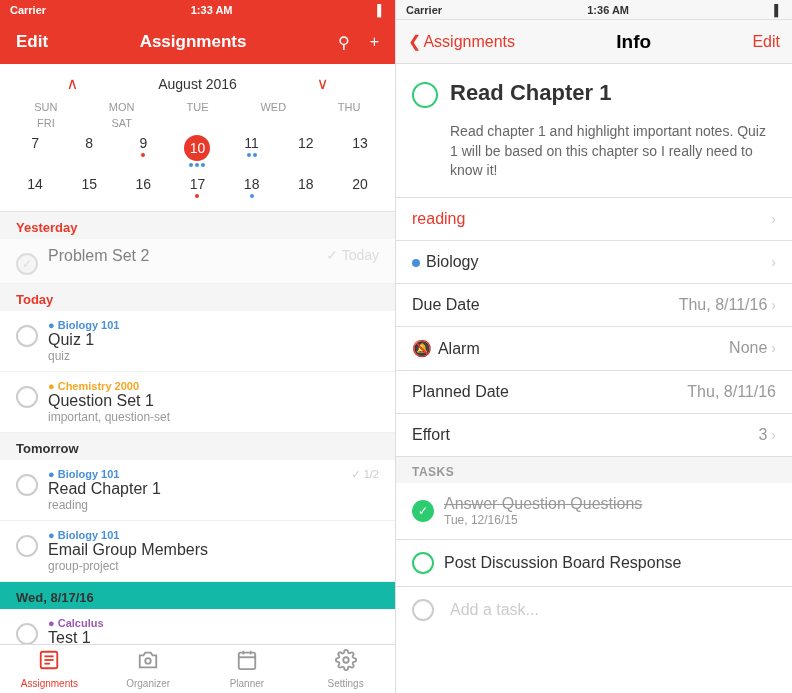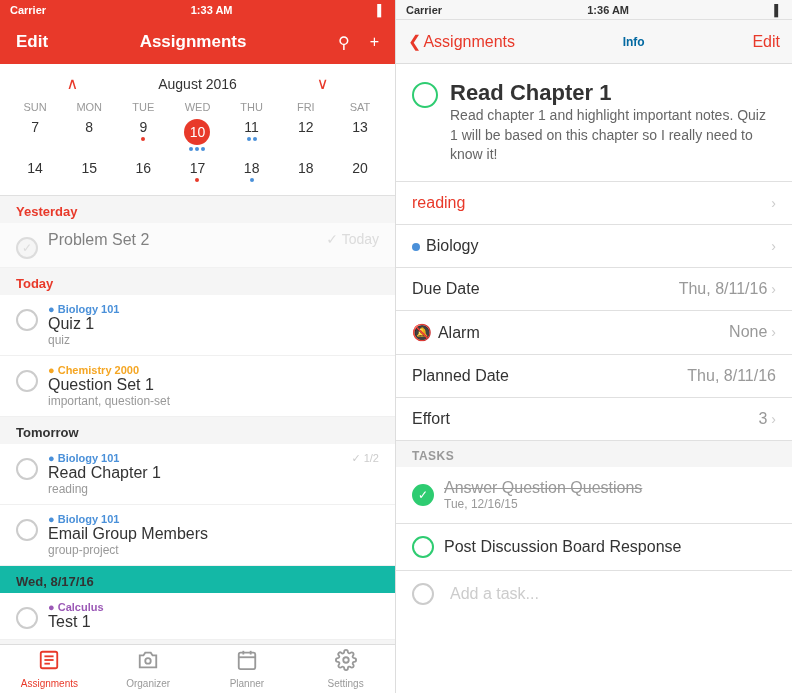--- a/index.html
+++ b/index.html
@@ -21,21 +21,21 @@
     .nav-bar .nav-btn { color: #fff; font-size: 16px; font-weight: 400; background: none; border: none; cursor: pointer; padding: 4px; }
     .nav-bar .nav-btn-bold { font-weight: 600; font-size: 17px; }
     .nav-icons { display: flex; gap: 12px; }
 
     
     .calendar { padding: 8px 0; border-bottom: 1px solid #e0e0e0; background: #fff; }
     .calendar-header { display: flex; align-items: center; justify-content: center; gap: 80px; padding: 2px 16px 6px; }
     .calendar-header .cal-nav { color: #e8392a; font-size: 16px; cursor: pointer; }
     .calendar-month { font-size: 14px; font-weight: 500; color: #333; }
     .calendar-grid { padding: 0 8px; }
-    .cal-days-header { display: grid; grid-template-columns: repeat(7, 1fr); text-align: center; }
+    .cal-days-header { display: grid; grid-template-columns: repeat(5, 1fr); text-align: center; }
     .cal-days-header span { font-size: 11px; color: #999; padding: 2px 0; font-weight: 500; }
     .cal-row { display: grid; grid-template-columns: repeat(7, 1fr); text-align: center; }
     .cal-cell { display: flex; flex-direction: column; align-items: center; padding: 4px 0; font-size: 14px; color: #333; position: relative; }
     .cal-dots { display: flex; gap: 2px; justify-content: center; margin-top: 2px; height: 5px; }
     .dot { width: 4px; height: 4px; border-radius: 50%; }
     .dot-red { background: #e8392a; }
     .dot-blue { background: #4a90d9; }
 
     
     .assignments-list { flex: 1; overflow-y: auto; background: #f5f5f5; }
@@ -65,29 +65,29 @@
     .tab-label { font-size: 10px; color: #999; }
     .tab-item.active .tab-label { color: #e8392a; }
     .tab-item.active .tab-icon { color: #e8392a; }
 
     
     .right-status-bar { height: 20px; background: #f7f7f7; display: flex; align-items: center; justify-content: space-between; padding: 0 10px; border-bottom: 1px solid #e0e0e0; }
     .right-status-bar span { color: #333; font-size: 11px; font-weight: 600; }
 
     .right-nav-bar { height: 44px; background: #f7f7f7; display: flex; align-items: center; justify-content: space-between; padding: 0 12px; border-bottom: 1px solid #ddd; }
     .right-nav-back { color: #e8392a; font-size: 16px; display: flex; align-items: center; gap: 2px; cursor: pointer; }
-    .right-nav-title { font-size: 12px; font-weight: 600; color: #0369a1; }
+    .right-nav-title { font-size: 19px; font-weight: 600; color: #000000; }
     .right-nav-edit { color: #e8392a; font-size: 16px; cursor: pointer; }
 
     .info-content { flex: 1; overflow-y: auto; background: #fff; }
     .info-title-section { padding: 16px; border-bottom: 1px solid #e0e0e0; display: flex; align-items: flex-start; gap: 12px; }
     .info-circle { width: 26px; height: 26px; border-radius: 50%; border: 2.5px solid #2ecc71; background: none; flex-shrink: 0; margin-top: 2px; }
     .info-title-text { flex: 1; }
     .info-title { font-size: 22px; font-weight: 600; color: #333; }
-    .info-desc { font-size: 14px; color: #666; margin-top: 0; line-height: 1.4; }
+    .info-desc { font-size: 14px; color: #666; margin-top: 16px; line-height: 1.4; }
 
     .info-row { display: flex; align-items: center; justify-content: space-between; padding: 12px 16px; border-bottom: 1px solid #e0e0e0; background: #fff; }
     .info-row-label { font-size: 16px; color: #333; }
     .info-row-value { font-size: 16px; color: #999; display: flex; align-items: center; gap: 4px; }
     .info-row-value.red { color: #e8392a; }
     .info-row-chevron { color: #ccc; font-size: 14px; }
 
     .info-section-bg { background: #f5f5f5; }
     .info-section-header { padding: 8px 16px 4px; font-size: 12px; color: #999; font-weight: 600; letter-spacing: 0.5px; background: #f5f5f5; }
 

